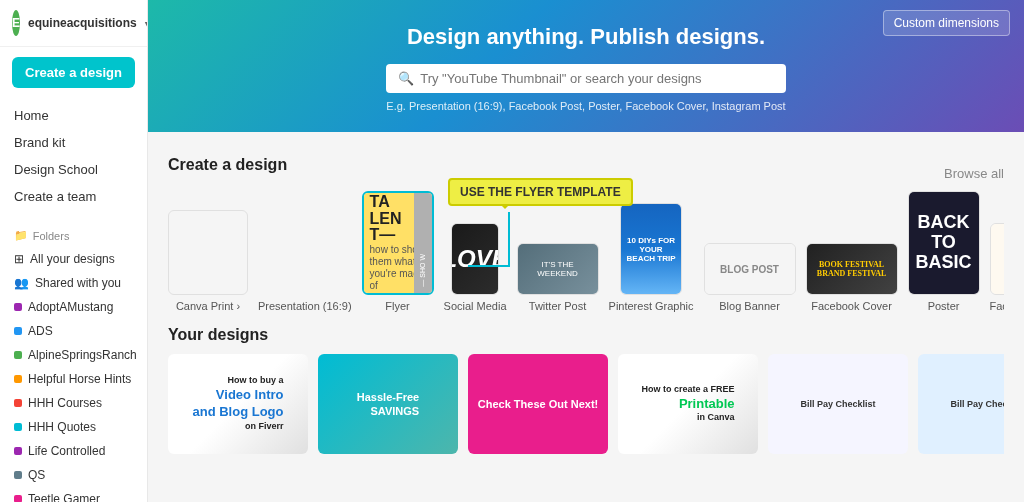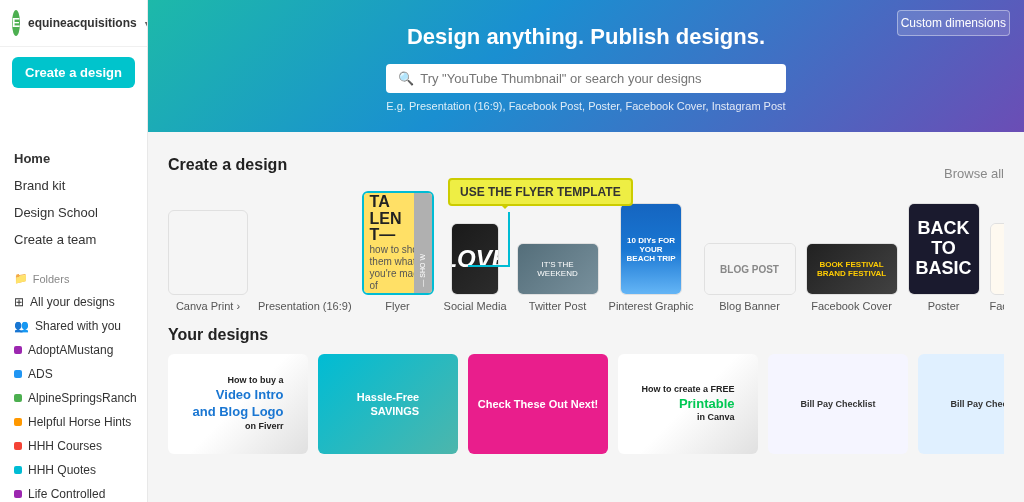--- a/index.html
+++ b/index.html
@@ -48,21 +48,21 @@
     .sidebar-nav { padding: 4px 0; }
     .sidebar-nav-item {
       padding: 6px 14px;
       font-size: 13px;
       color: #333;
       cursor: pointer;
       display: flex;
       align-items: center;
       gap: 6px;
     }
-    .sidebar-nav-item.active { font-weight: 700; margin-top: 43px; }
+    .sidebar-nav-item.active { font-weight: 400; }
     .sidebar-section { margin-top: 10px; }
     .sidebar-section-header {
       padding: 5px 14px;
       font-size: 11px;
       color: #888;
       display: flex; align-items: center; gap: 5px;
     }
     .sidebar-link {
       padding: 5px 14px;
       font-size: 12px;
@@ -92,21 +92,21 @@
       position: relative;
     }
     .custom-dimensions-btn {
       position: absolute;
       top: 10px;
       right: 14px;
       background: rgba(255,255,255,0.15);
       color: #fff;
       border: 1px solid rgba(255,255,255,0.4);
       border-radius: 4px;
-      padding: 5px 3px;
+      padding: 5px 10px;
       font-size: 12px;
       cursor: pointer;
     }
     .hero-title {
       color: #fff;
       font-size: 22px;
       font-weight: 700;
       margin-bottom: 14px;
     }
     .search-bar {
@@ -401,27 +401,27 @@
 
       <div class="template-item">
         <div class="template-thumb" style="width:92px;height:52px;">
           <div style="width:100%;height:100%;background:#f5f5f5;display:flex;align-items:center;justify-content:center;color:#888;font-size:10px;font-weight:700;text-align:center;">BLOG POST</div>
         </div>
         <span class="template-label">Blog Banner</span>
       </div>
 
       <div class="template-item">
         <div class="template-thumb" style="width:92px;height:52px;">
-          <div style="width:100%;height:100%;background:linear-gradient(135deg,#212121,#424242);display:flex;align-items:center;justify-content:center;color:#ffcc02;font-size:8px;text-align:center;font-weight:700;padding:3px;">BOOK FESTIVAL BRAND FESTIVAL</div>
+          <div style="width:100%;height:100%;background:linear-gradient(135deg,#212121,#424242);display:flex;align-items:center;justify-content:center;color:#ffcc02;font-size:8px;text-align:center;font-weight:700;padding:3px;font-family:Liberation Serif, serif;">BOOK FESTIVAL BRAND FESTIVAL</div>
         </div>
         <span class="template-label">Facebook Cover</span>
       </div>
 
       <div class="template-item">
-        <div class="template-thumb" style="width:72px;height:92px;">
+        <div class="template-thumb" style="width:72px;height:104px;">
           <div style="width:100%;height:100%;background:#1a1a2e;display:flex;align-items:center;justify-content:center;color:#fff;font-size:18px;font-weight:900;text-align:center;line-height:1.1;">BACK TO BASIC</div>
         </div>
         <span class="template-label">Poster</span>
       </div>
 
       <div class="template-item">
         <div class="template-thumb" style="width:72px;height:72px;">
           <div style="width:100%;height:100%;background:#fef9f0;display:flex;align-items:center;justify-content:center;">
             
           </div>

